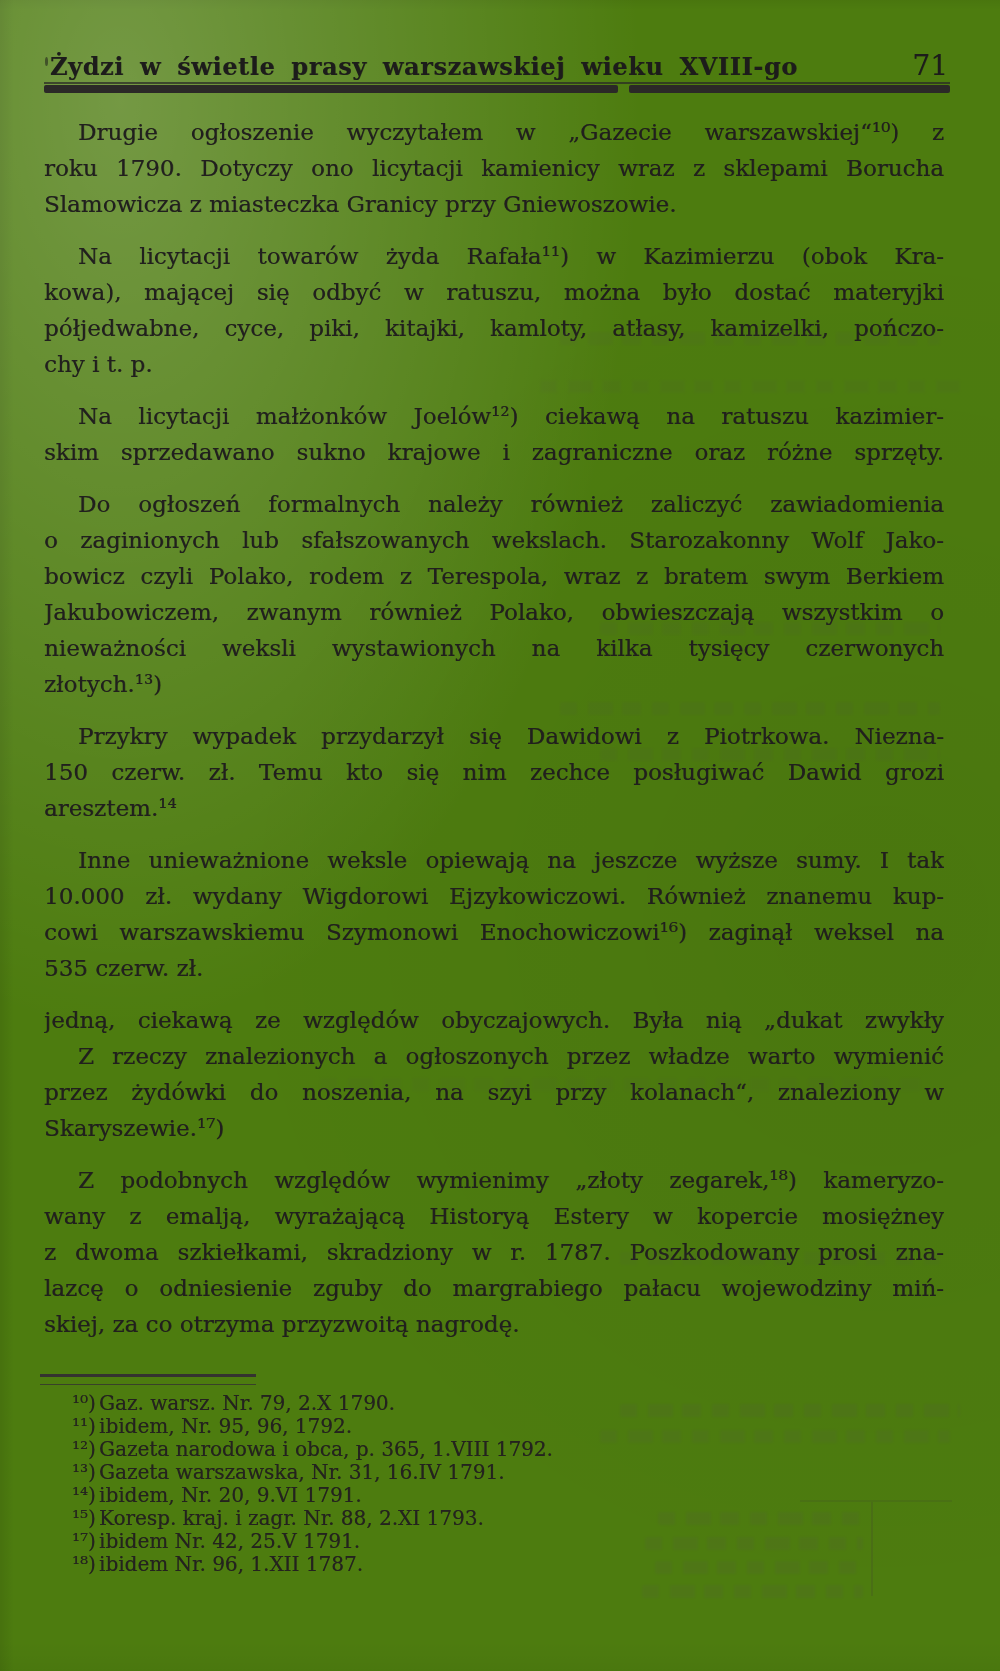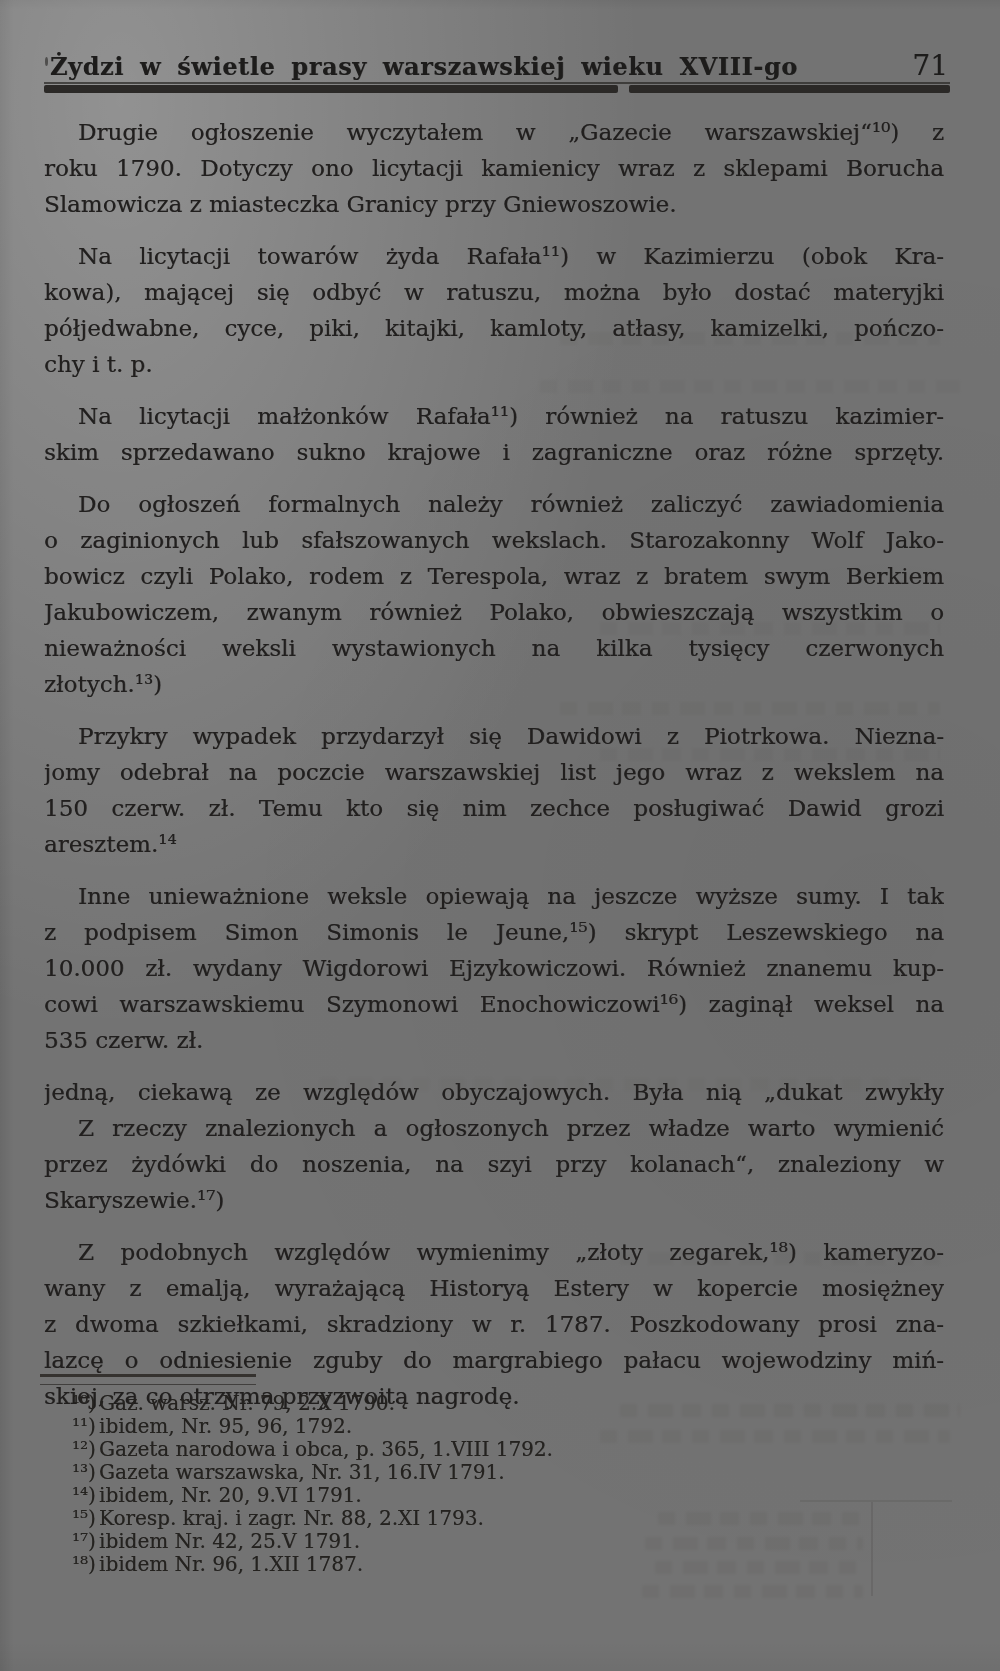--- a/index.html
+++ b/index.html
@@ -5,21 +5,21 @@
   html, body { margin: 0; padding: 0; }
   body {
     width: 1000px; height: 1671px;
     background: #cfcecc;
     font-family: "DejaVu Serif", "Liberation Serif", serif;
     overflow: hidden;
   }
   .page {
     position: relative;
     width: 1000px; height: 1671px;
-    background: #737373;
+    background: #4d7c0f;
     color: #211f1e;
   }
   
   .page::before {
     content: ""; position: absolute; inset: 0; pointer-events: none;
     background:
       radial-gradient(ellipse at 12% 6%, rgba(255,255,255,0.22), transparent 42%),
       radial-gradient(ellipse at 88% 55%, rgba(0,0,0,0.045), transparent 55%),
       linear-gradient(90deg, rgba(0,0,0,0.085), rgba(0,0,0,0) 14px),
       linear-gradient(180deg, rgba(0,0,0,0.05), rgba(0,0,0,0) 10px),
@@ -108,46 +108,44 @@
     <p class="para">
       </p>
       <div class="line first just">Na licytacji towarów żyda Rafała¹¹) w Kazimierzu (obok Kra-</div>
       <div class="line just">kowa), mającej się odbyć w ratuszu, można było dostać materyjki</div>
       <div class="line just">półjedwabne, cyce, piki, kitajki, kamloty, atłasy, kamizelki, pończo-</div>
       <div class="line">chy i t. p.</div>
     <p></p>
 
     <p class="para">
       </p>
-      <div class="line first just">Na licytacji małżonków Rafała¹¹) również na ratuszu kazimier-</div>
+      <div class="line first just">Na licytacji małżonków Joelów¹²) ciekawą na ratuszu kazimier-</div>
       <div class="line just">skim sprzedawano sukno krajowe i zagraniczne oraz różne sprzęty.</div>
     <p></p>
 
     <p class="para">
       </p>
       <div class="line first just">Do ogłoszeń formalnych należy również zaliczyć zawiadomienia</div>
       <div class="line just">o zaginionych lub sfałszowanych wekslach. Starozakonny Wolf Jako-</div>
       <div class="line just">bowicz czyli Polako, rodem z Terespola, wraz z bratem swym Berkiem</div>
       <div class="line just">Jakubowiczem, zwanym również Polako, obwieszczają wszystkim o</div>
       <div class="line just">nieważności weksli wystawionych na kilka tysięcy czerwonych</div>
       <div class="line">złotych.¹³)</div>
     <p></p>
 
     <p class="para">
       </p>
       <div class="line first just">Przykry wypadek przydarzył się Dawidowi z Piotrkowa. Niezna-</div>
-      <div class="line just">jomy odebrał na poczcie warszawskiej list jego wraz z wekslem na</div>
       <div class="line just">150 czerw. zł. Temu kto się nim zechce posługiwać Dawid grozi</div>
       <div class="line">aresztem.¹⁴</div>
     <p></p>
 
     <p class="para">
       </p>
       <div class="line first just">Inne unieważnione weksle opiewają na jeszcze wyższe sumy. I tak</div>
-      <div class="line just">z podpisem Simon Simonis le Jeune,¹⁵) skrypt Leszewskiego na</div>
       <div class="line just">10.000 zł. wydany Wigdorowi Ejzykowiczowi. Również znanemu kup-</div>
       <div class="line just">cowi warszawskiemu Szymonowi Enochowiczowi¹⁶) zaginął weksel na</div>
       <div class="line">535 czerw. zł.</div>
     <p></p>
 
     <p class="para gap">
       </p>
       <div class="line just">jedną, ciekawą ze względów obyczajowych. Była nią „dukat zwykły</div>
       <div class="line first just">Z rzeczy znalezionych a ogłoszonych przez władze warto wymienić</div>
       <div class="line just">przez żydówki do noszenia, na szyi przy kolanach“, znaleziony w</div>

